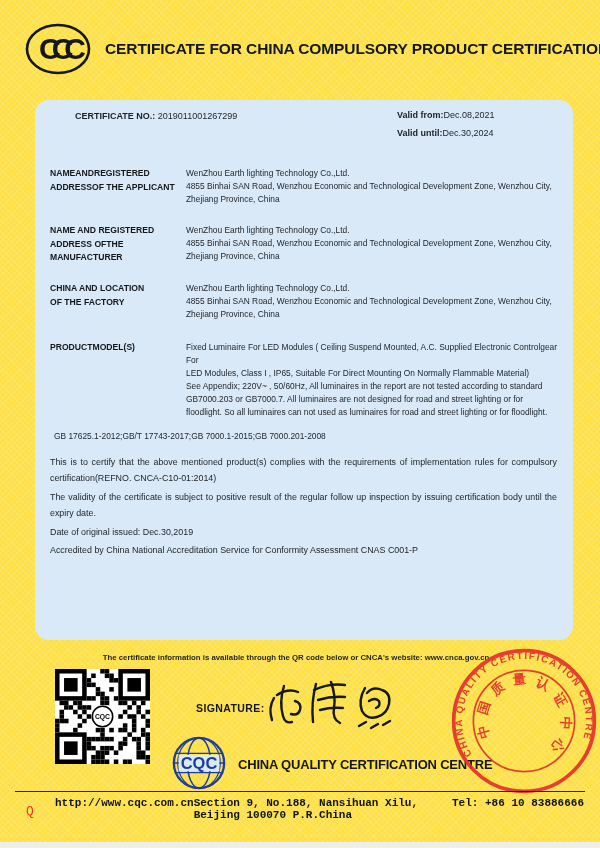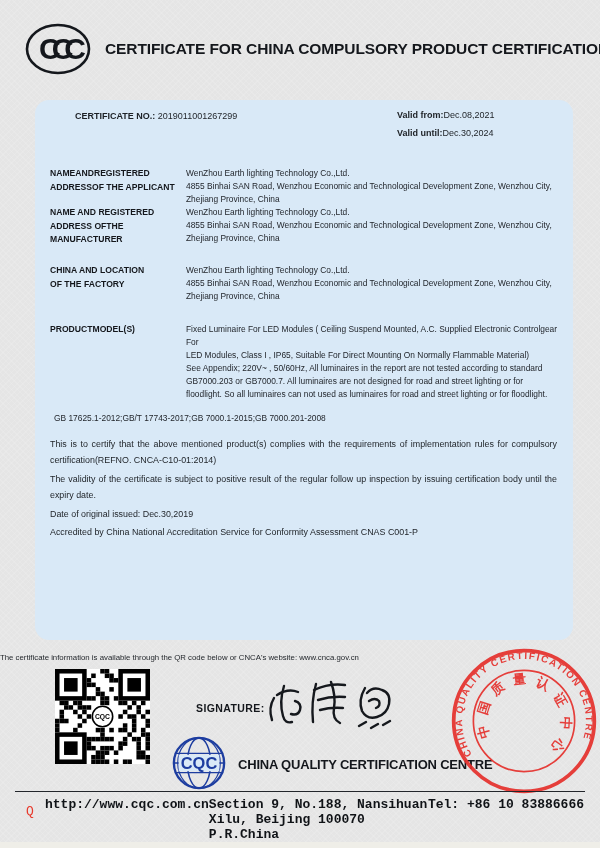--- a/index.html
+++ b/index.html
@@ -1,16 +1,16 @@
 <!DOCTYPE html>
 <html><head>
 <meta charset="utf-8">
 <style>
   html,body{margin:0;padding:0;}
-  #page{position:relative;width:600px;height:848px;background:#e5e5e5;overflow:hidden;
+  #page{position:relative;width:600px;height:848px;background:#fde047;overflow:hidden;
         font-family:"Liberation Sans",sans-serif;color:#1d2126;}
   #page::before{content:"";position:absolute;inset:0;z-index:0;pointer-events:none;opacity:.28;
         background:
          repeating-linear-gradient(45deg,rgba(255,255,255,.5) 0 1px,transparent 1px 4px),
          repeating-linear-gradient(-45deg,rgba(255,255,255,.5) 0 1px,transparent 1px 4px);}
   #page::after{content:"";position:absolute;left:0;right:0;bottom:0;height:6px;background:#efeee8;z-index:2;}
   .layer{position:relative;z-index:1;}
 
   
   .header{position:absolute;top:22px;left:24px;right:8px;display:flex;align-items:center;gap:13px;}
@@ -23,38 +23,38 @@
   .certno-row{display:flex;margin:11px 14px 0 40px;font-size:9px;}
   .certno-left b{font-weight:bold;}
   .valid-block{margin-left:auto;width:162px;font-size:9px;line-height:1.1;}
   .valid-block div{margin-bottom:8px;}
   .valid-block b{font-weight:bold;}
 
   .row{display:flex;margin:0 14px 0 15px;}
   .row .lbl{flex:none;width:132px;font-size:8.6px;font-weight:bold;line-height:1.6;
             white-space:pre-line;color:#14171c;}
   .row .val{flex:1;font-size:8.4px;line-height:1.55;white-space:pre-line;padding-left:4px;color:#23272d;}
-  .mt1{margin-top:20px;} .mt2{} .mt3{margin-top:17px;} .mt4{margin-top:20px;} .mt5{margin-top:11px;}
+  .mt1{margin-top:20px;} .mt2{margin-top:18px;} .mt3{margin-top:17px;} .mt4{margin-top:20px;} .mt5{margin-top:11px;}
 
   .paras{margin:12px 16px 0 15px;}
   .paras p{margin:0 0 3px 0;font-size:8.9px;line-height:1.78;text-align:justify;color:#1d2126;}
   .paras p.short{text-align:left;}
 
   
-  .qr-note{position:absolute;left:0;right:8px;top:653px;text-align:left;font-size:7.8px;color:#1d2126;}
+  .qr-note{position:absolute;left:0;right:8px;top:653px;text-align:center;font-size:7.8px;color:#1d2126;font-weight:bold;}
   .qr-wrap{position:absolute;left:55px;top:669px;width:95px;height:95px;}
   .sig-label{position:absolute;left:196px;top:702px;font-size:10.5px;font-weight:bold;letter-spacing:.4px;color:#14171c;}
   .sig-svg{position:absolute;left:264px;top:674px;}
   .cqc-logo{position:absolute;left:170px;top:734px;}
   .org-name{position:absolute;left:238px;top:757px;font-size:13px;font-weight:bold;letter-spacing:-.2px;color:#14171c;}
   .stamp{position:absolute;left:449px;top:646px;width:150px;height:150px;opacity:.92;}
 
   .footer-rule{position:absolute;left:15px;right:15px;top:791px;border-top:1.7px solid #23262b;}
   .footer-row{position:absolute;left:0;right:0;top:797px;display:flex;align-items:baseline;
-              font-family:"Liberation Mono",monospace;font-size:13px;font-weight:bold;color:#101317;}
+              font-family:"Liberation Mono",monospace;font-size:11px;font-weight:bold;color:#101317;padding-left:10px;}
   .footer-row .site{margin-left:45px;}
   .footer-row .addr{flex:1;}
   .footer-row .tel{margin-right:16px;}
   .serial{position:absolute;left:26px;top:804px;display:flex;align-items:baseline;gap:9px;
           color:#e8392b;font-family:"Liberation Mono",monospace;}
   .serial .q{font-size:13px;} .serial .num{font-size:22px;letter-spacing:1px;}
 </style>
 </head>
 <body>
 

